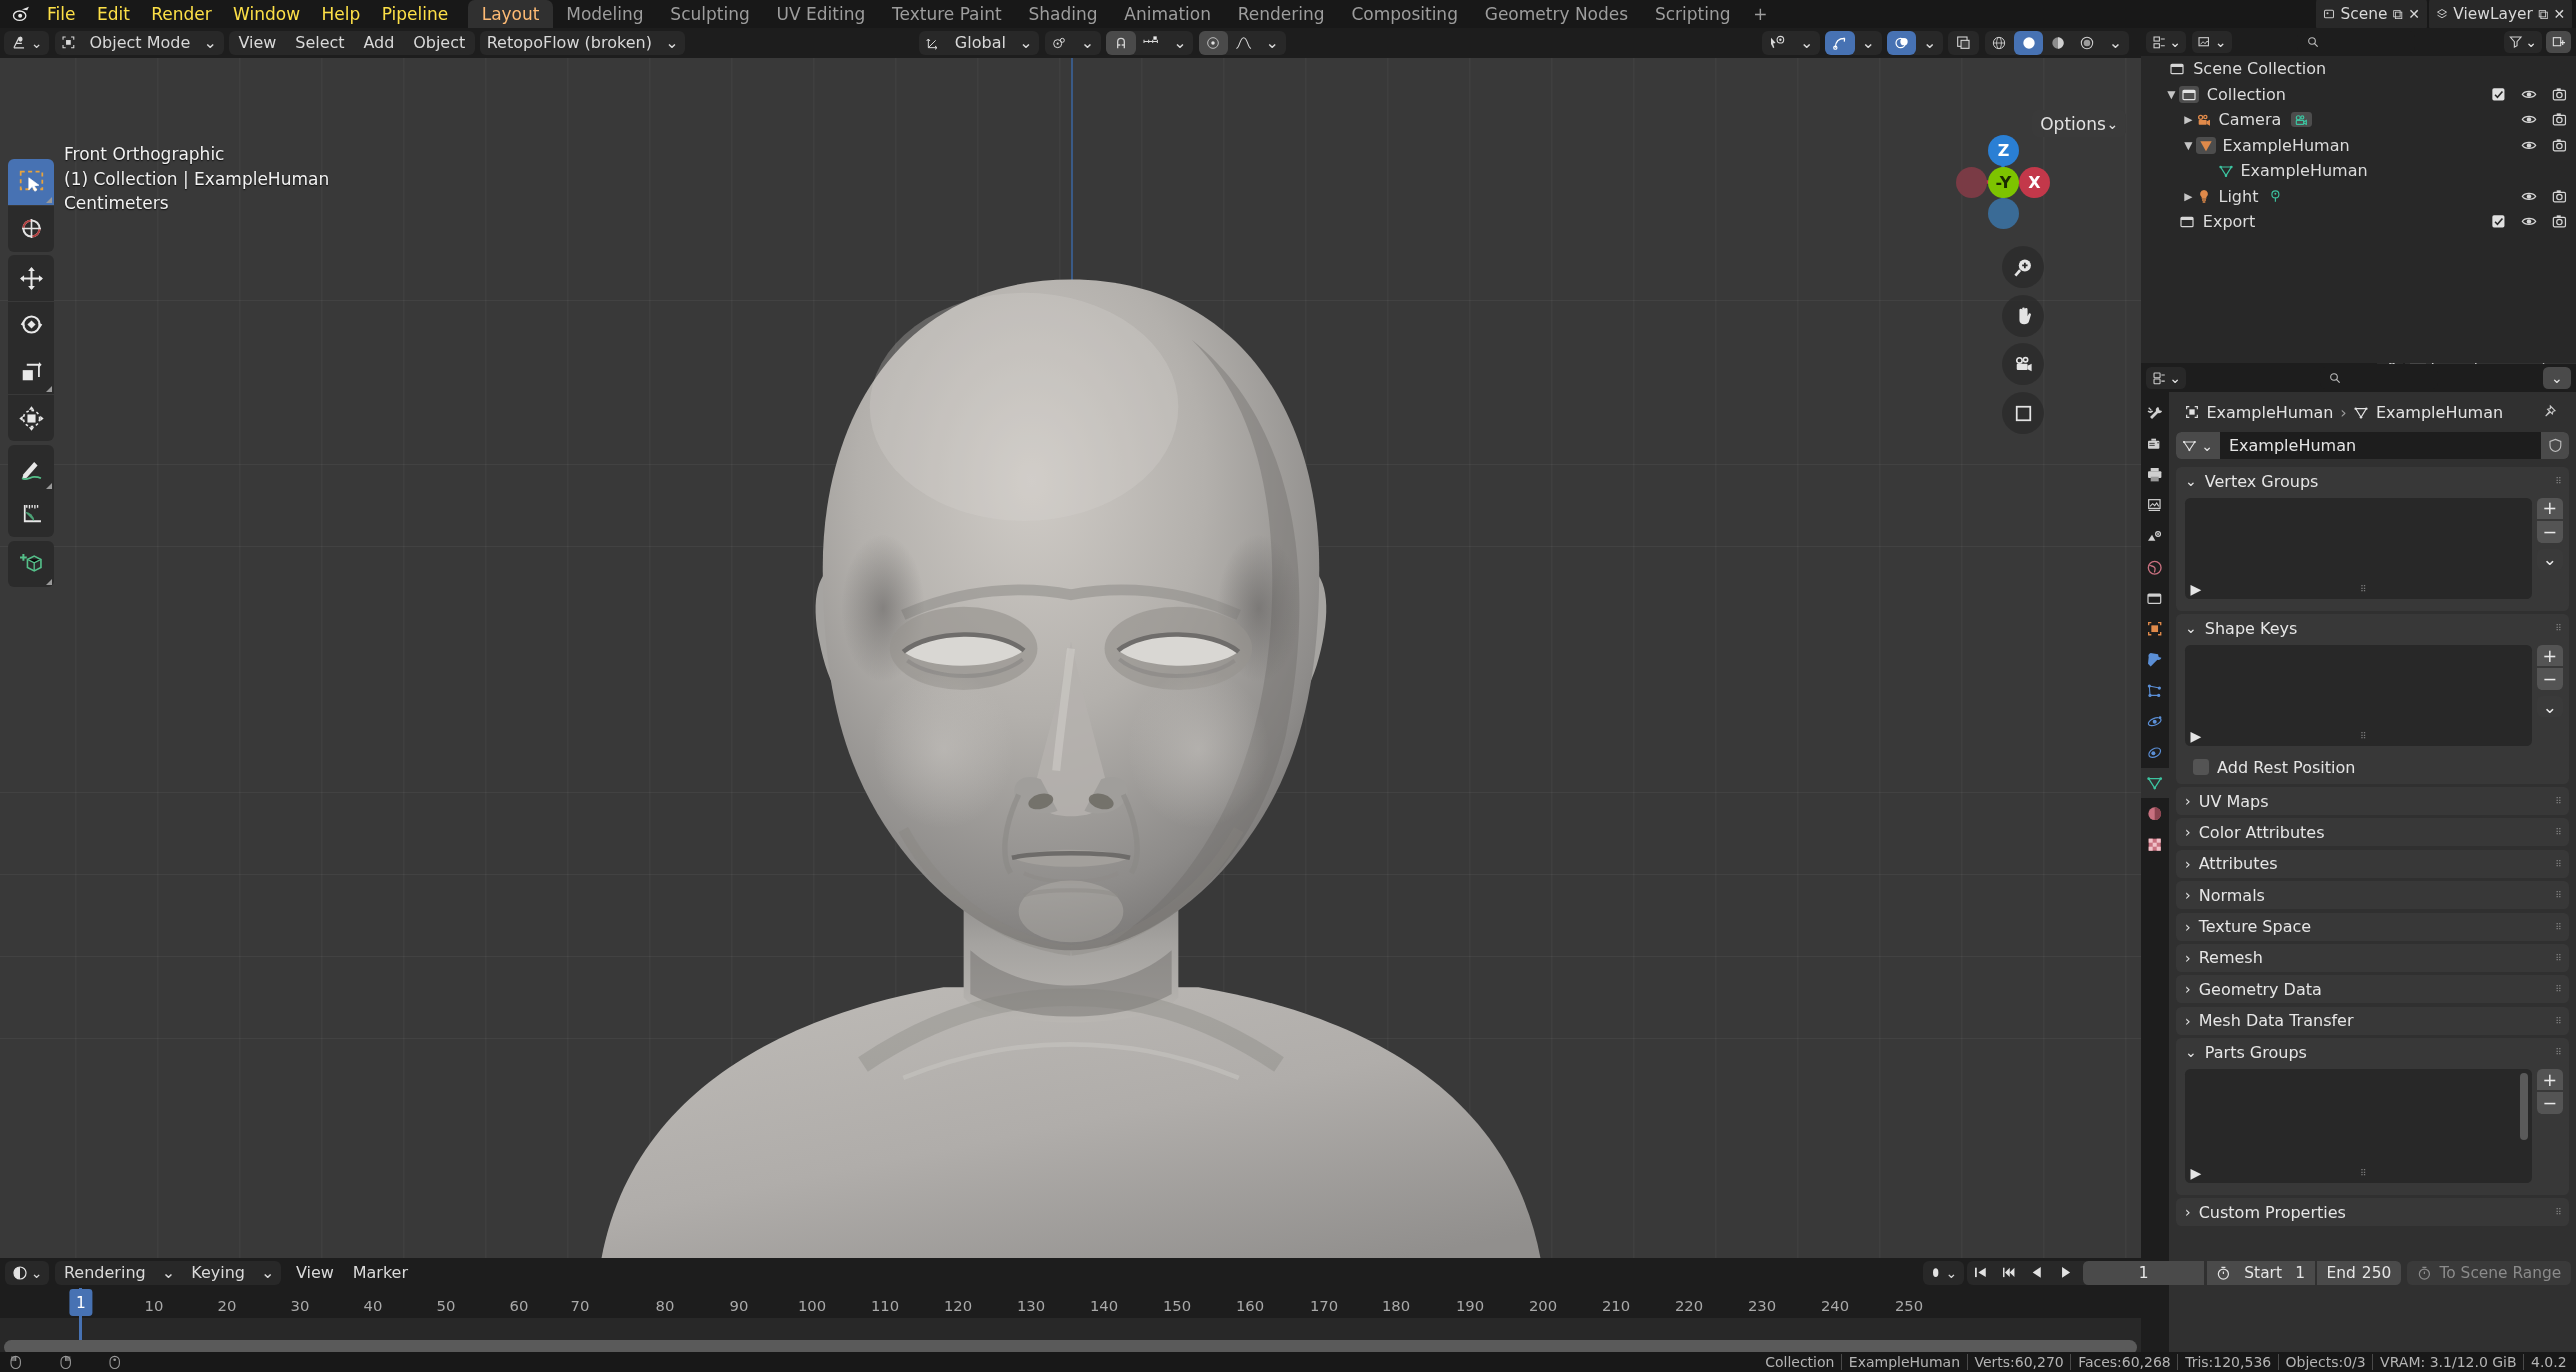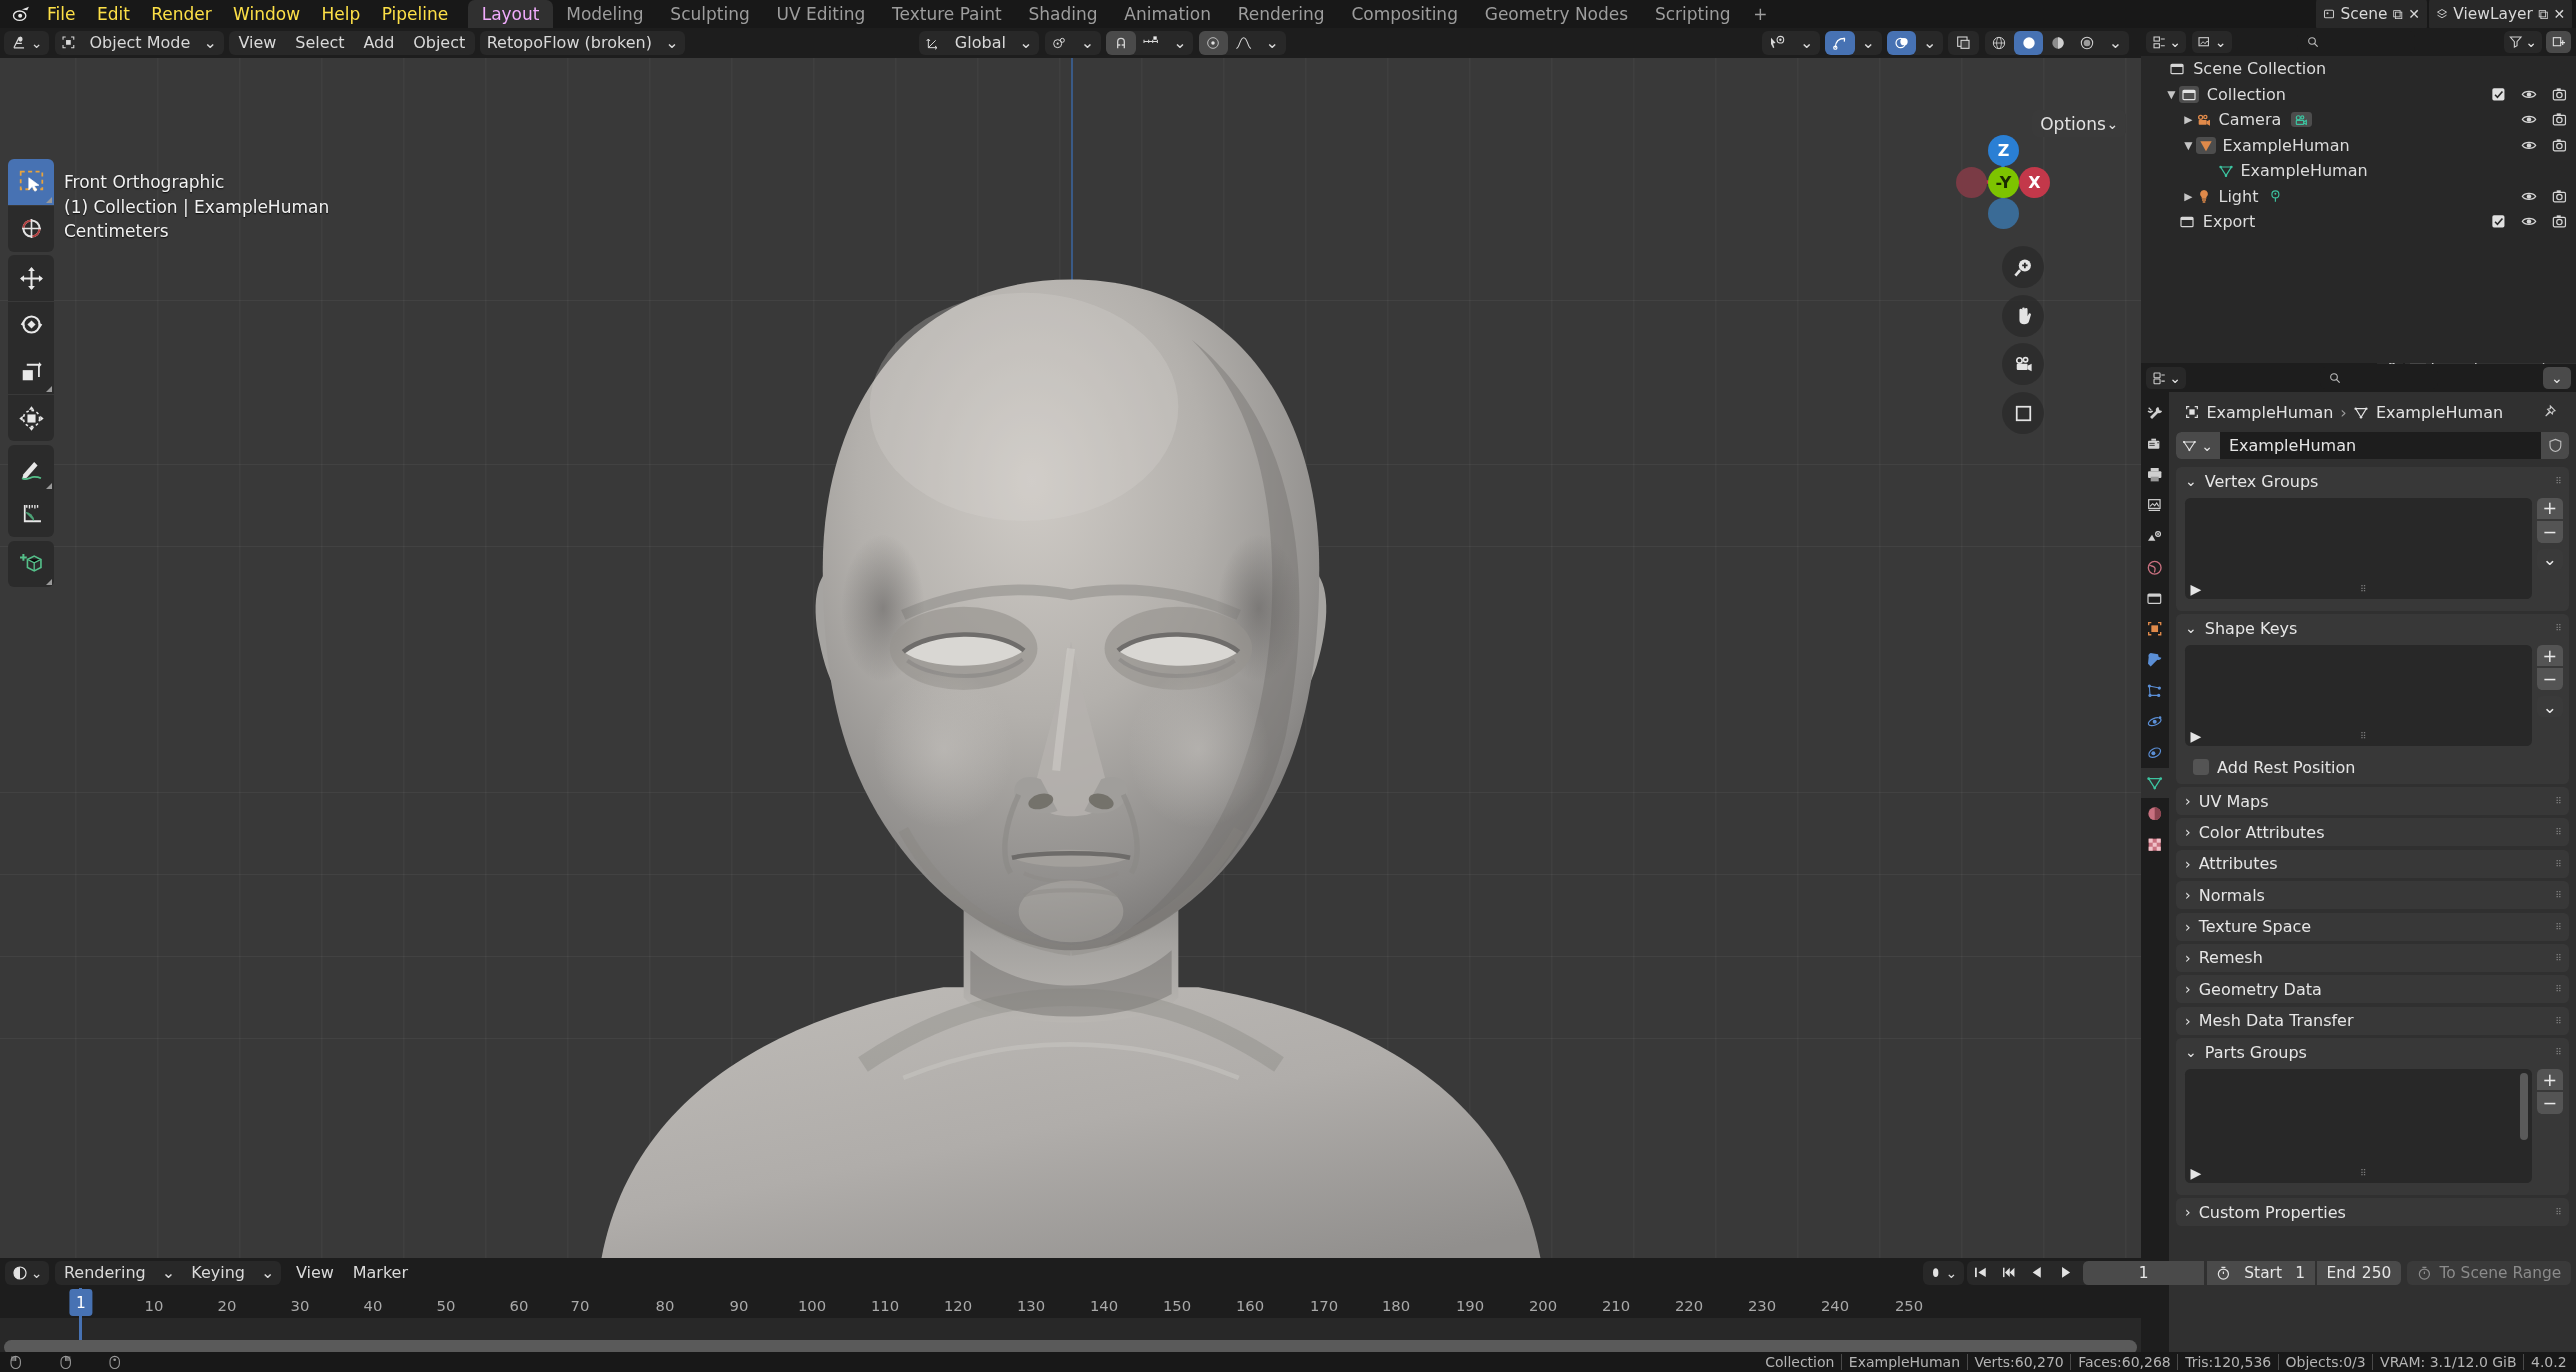--- a/index.html
+++ b/index.html
@@ -20,21 +20,21 @@
 
   
   #topbar { position:absolute; left:0; top:0; width:2576px; height:28px;
             background:#181818; display:flex; align-items:center; padding-left:5.4px; }
   #topbar .logo { width:31px; height:23px; display:flex; align-items:center;
                   justify-content:center; }
   #topbar .mi { padding:0 10.7px; height:23px; display:flex; align-items:center;
                 font-size:17px; color:#fde047; cursor:pointer; border-radius:4px; }
   .wstab { height:28px; padding:0 13.4px; display:flex; align-items:center;
            color:#9d9d9d; font-size:17px; cursor:pointer; }
-  .wstab.on { background:#303030; color:#f0abfc; border-radius:6.7px 6.7px 0 0; }
+  .wstab.on { background:#303030; color:#fdba74; border-radius:6.7px 6.7px 0 0; }
   #topbar .plus { color:#9d9d9d; padding:0 9.4px; cursor:pointer; font-size:17px;}
 
   
   #scenewidget { position:absolute; right:0; top:0; height:28px; display:flex;
                  align-items:center; gap:2.7px; padding-right:4px; }
   .swbox { background:#282828; border-radius:5.4px; height:35px; display:flex;
            align-items:center; padding:0 6.7px; gap:5.4px; font-size:15.4px; color:#d8d8d8;}
 
   
   #vphdr { position:absolute; left:0; top:28px; width:2141px; height:29.5px;
@@ -51,21 +51,21 @@
   #viewport { position:absolute; left:0; top:58px; width:2141px; height:1201px;
               background:#393939; overflow:hidden; }
   #grid { position:absolute; inset:0;
           background-image:
             linear-gradient(to right, rgba(255,255,255,.045) 0.7px, transparent 0.7px),
             linear-gradient(to bottom, rgba(255,255,255,.045) 0.7px, transparent 0.7px);
           background-size:82px 82px; background-position:-6.7px -4px; }
   #axisline { position:absolute; left:1071px; top:0; width:2px; height:1201px;
               background:#3a5a86; }
   #vptext { position:absolute; left:64px; top:84px; font-size:17px; color:#f2f2f2;
-            line-height:1.45; text-shadow:0 0.7px 1.3px rgba(0,0,0,.8);margin-top:28px; }
+            line-height:1.45; text-shadow:0 0.7px 1.3px rgba(0,0,0,.8); }
 
   
   #tools { position:absolute; left:8px; top:101px; display:flex; flex-direction:column;
            gap:3.4px; }
   .tgrp { display:flex; flex-direction:column; gap:0.7px; }
   .tool { width:46px; height:46px; background:#2b2b2b; display:flex; align-items:center;
           justify-content:center; cursor:pointer; position:relative; }
   .tool:first-child { border-radius:6px 6px 0 0; }
   .tool:last-child  { border-radius:0 0 6px 6px; }
   .tool:only-child  { border-radius:6px; }

